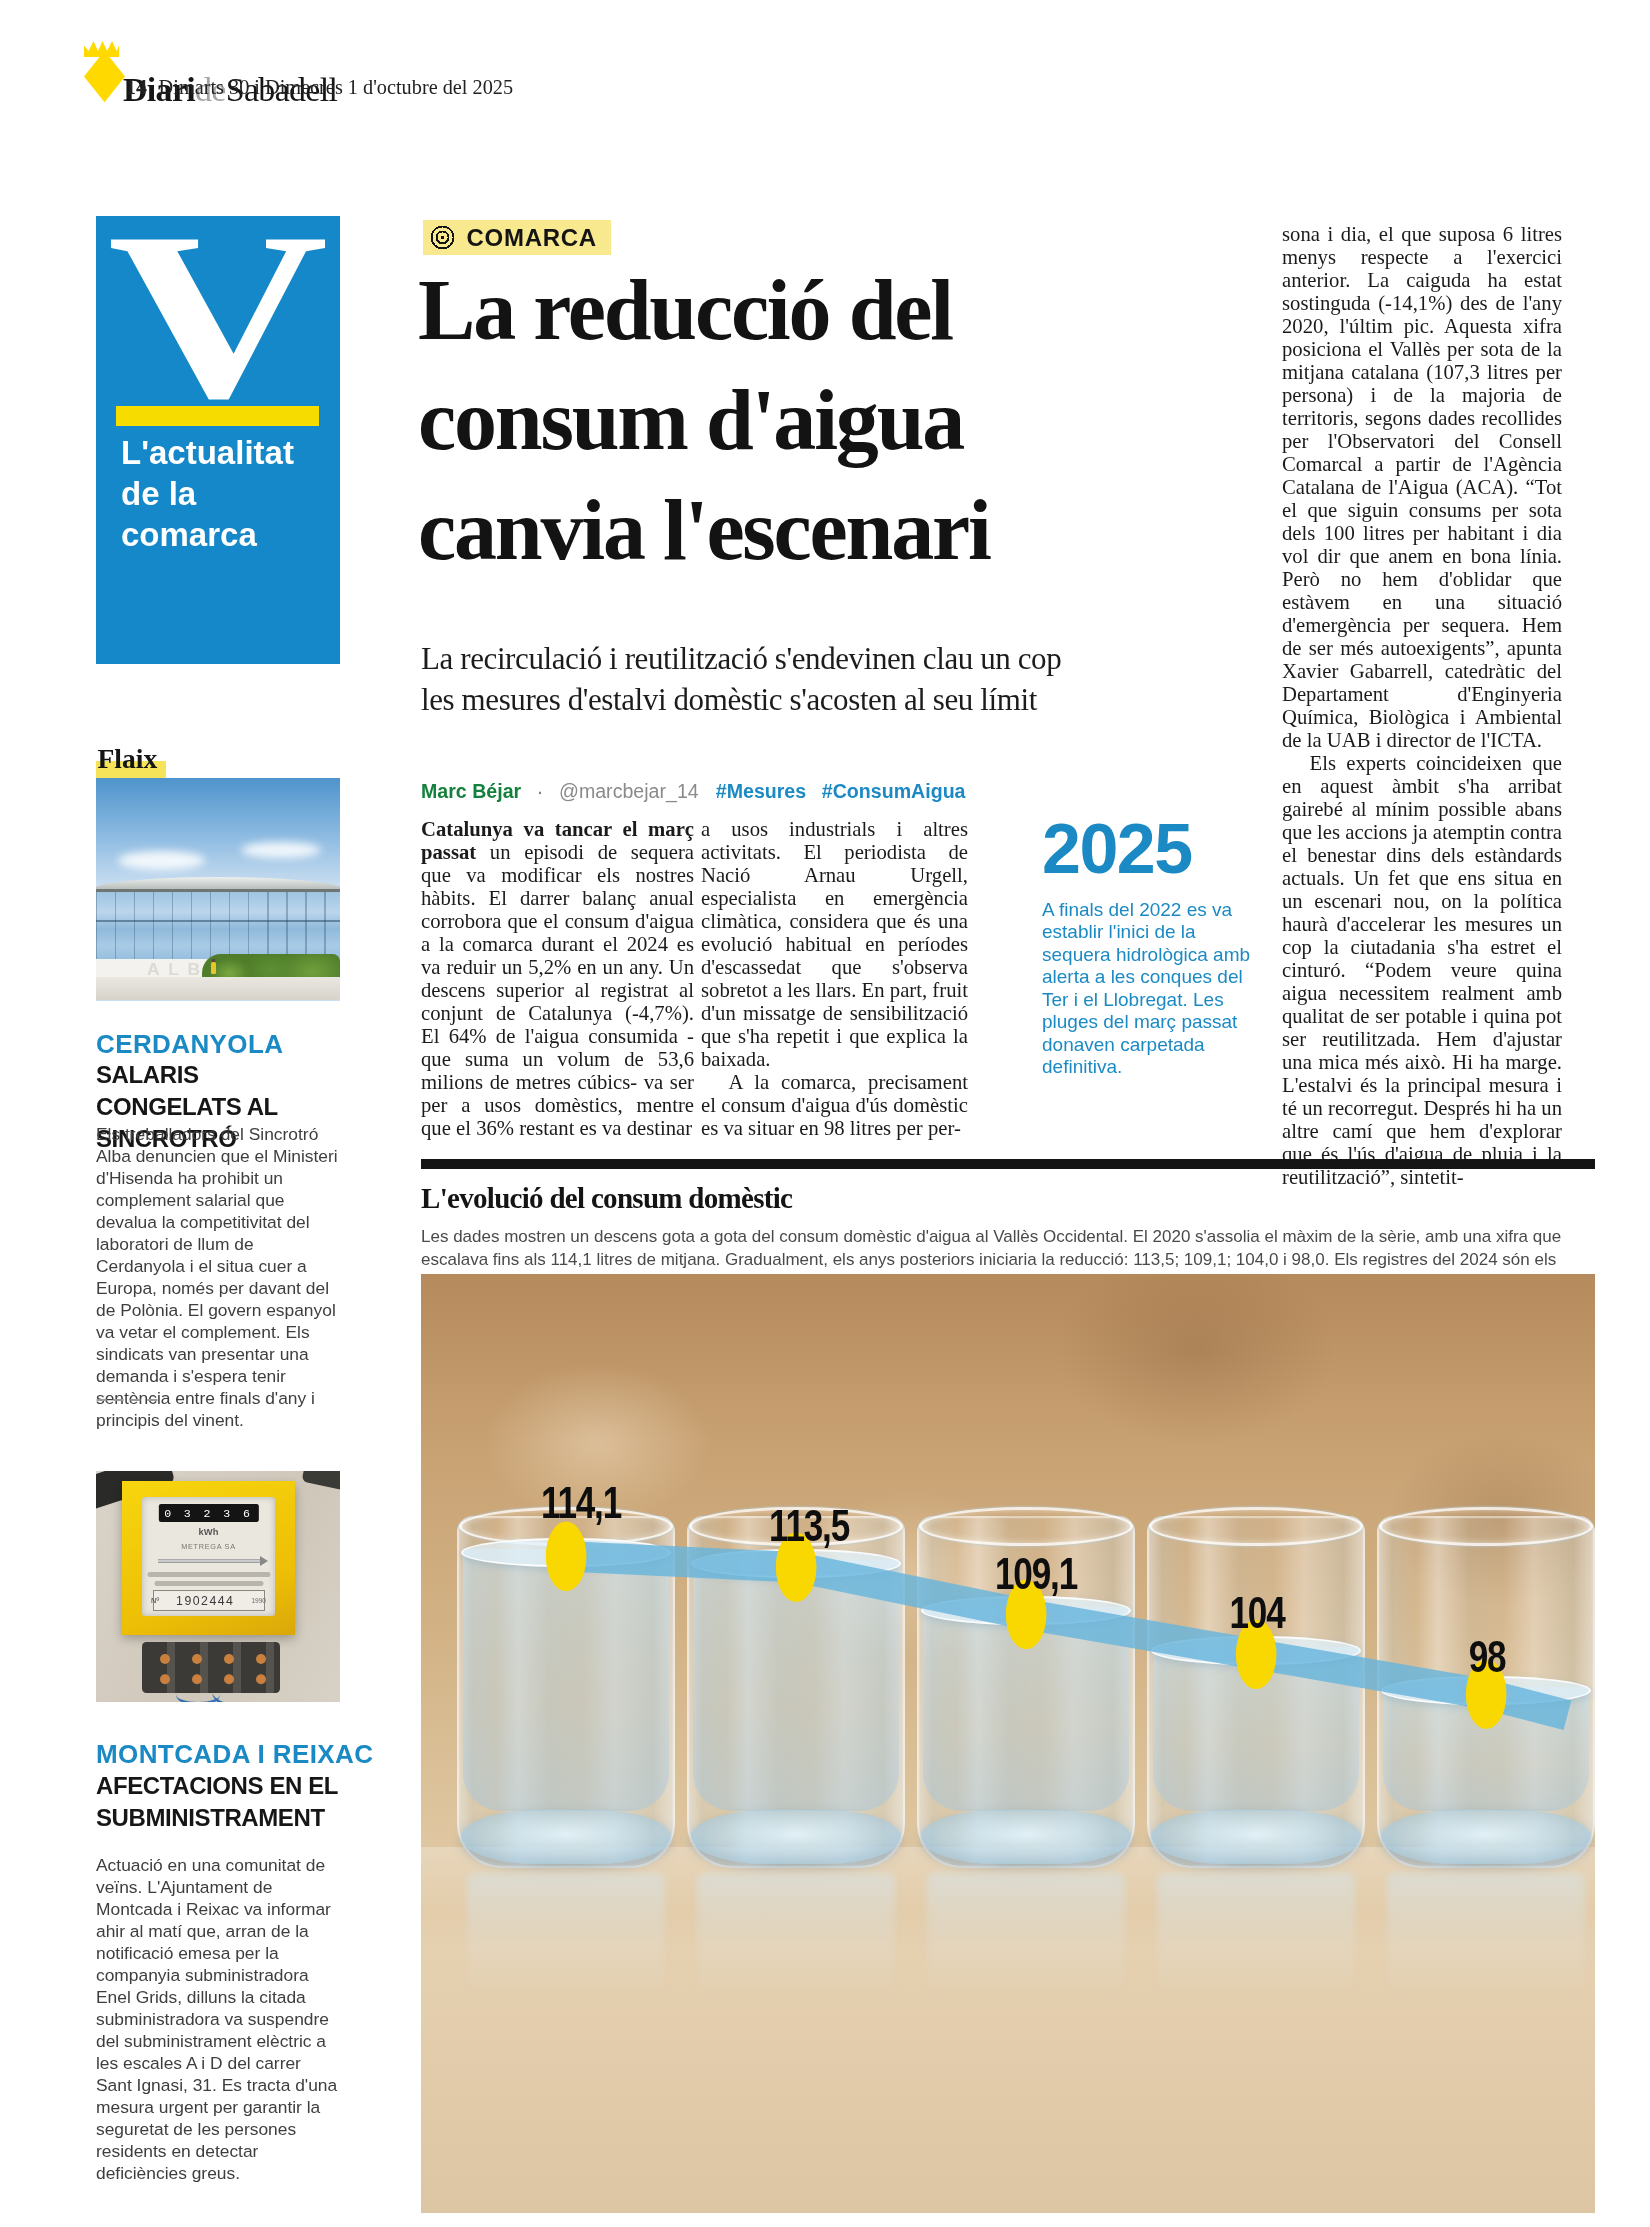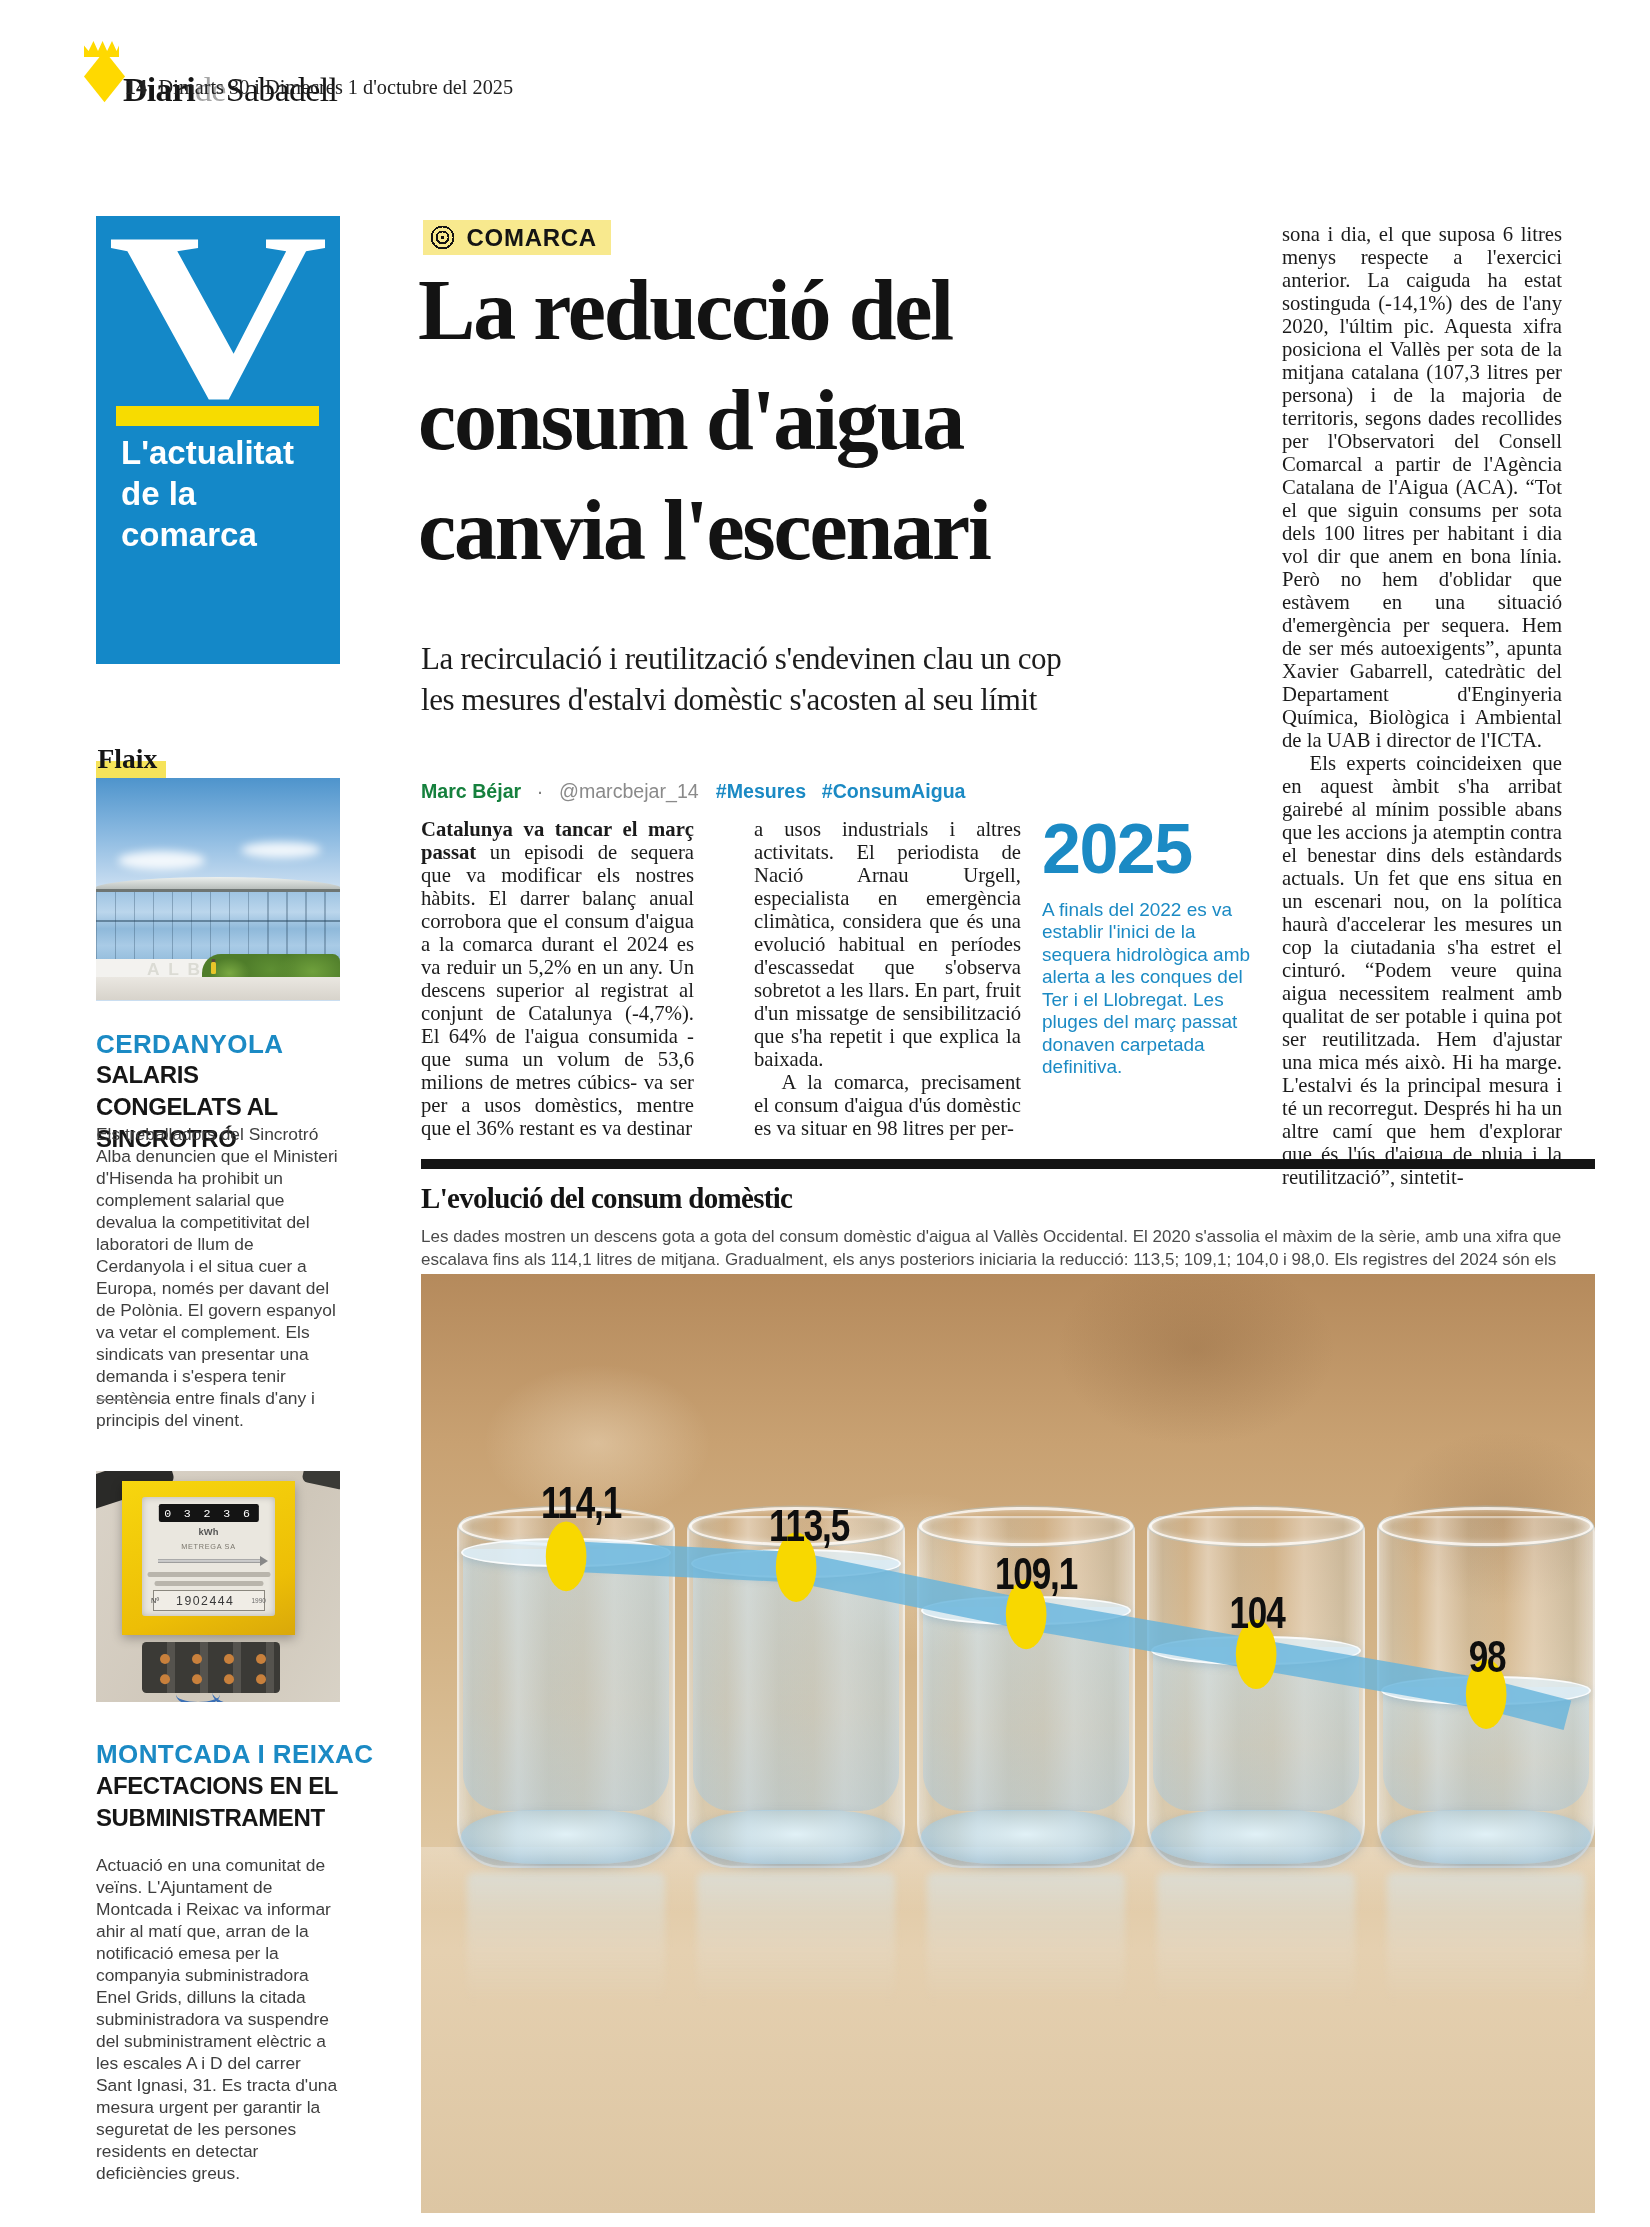--- a/index.html
+++ b/index.html
@@ -99,21 +99,21 @@
   .subhead span{display:block;}
   .byline{left:421px;top:780px;font-size:19.6px;white-space:nowrap;}
   .byline .au{font-weight:700;color:#15803d;}
   .byline .dot{color:#777;margin:0 10.2px;}
   .byline .hd{color:#8a8a8a;margin-right:11.6px;}
   .byline .tag{color:#1B8AC4;font-weight:700;margin-right:10.2px;}
 
   .bodycol{font-family:"Liberation Serif","DejaVu Serif",serif;font-size:20.7px;line-height:23px;color:#1b1b1b;text-align:justify;}
   .bodycol p{margin:0;}
   .col1{left:421px;top:818px;width:273px;}
-  .col2{left:754px;top:818px;width:267px;}
+  .col2{left:701px;top:818px;width:267px;}
   .col2 .p2i{text-indent:27.6px;}
   .colR{left:1282px;top:223px;width:280px;}
   .colR .p2i{text-indent:27.6px;}
 
   .callout{left:1042px;top:814px;width:209px;color:#1B8AC4;}
   .callout-num{font-weight:700;font-size:70px;letter-spacing:-1.5px;line-height:1;}
   .callout-text{margin-top:14.5px;font-size:19px;line-height:22.5px;}
 
   
   .rule{left:421px;top:1159px;width:1174px;height:10.2px;background:#151515;}

